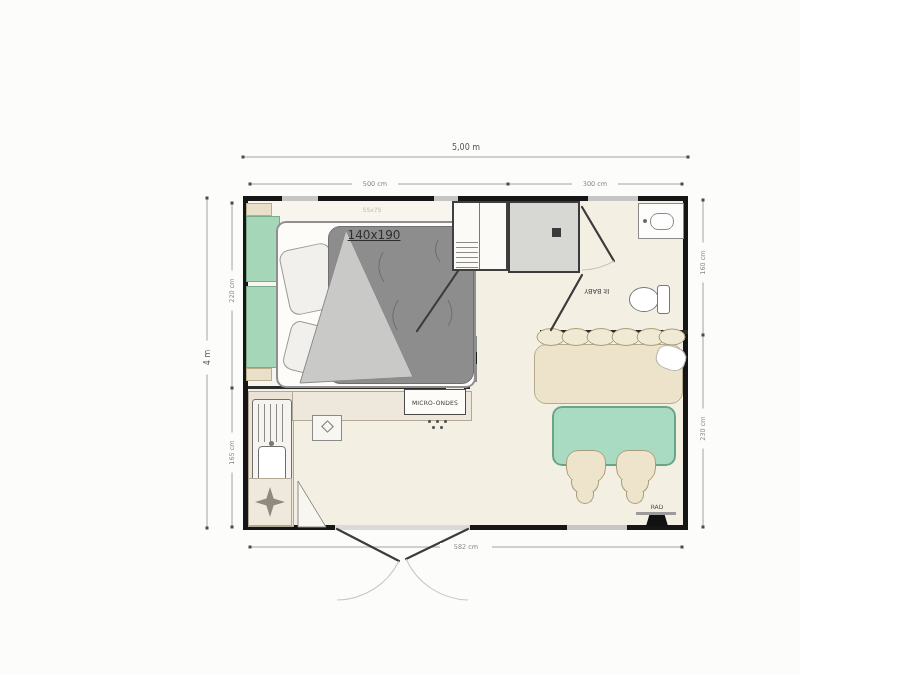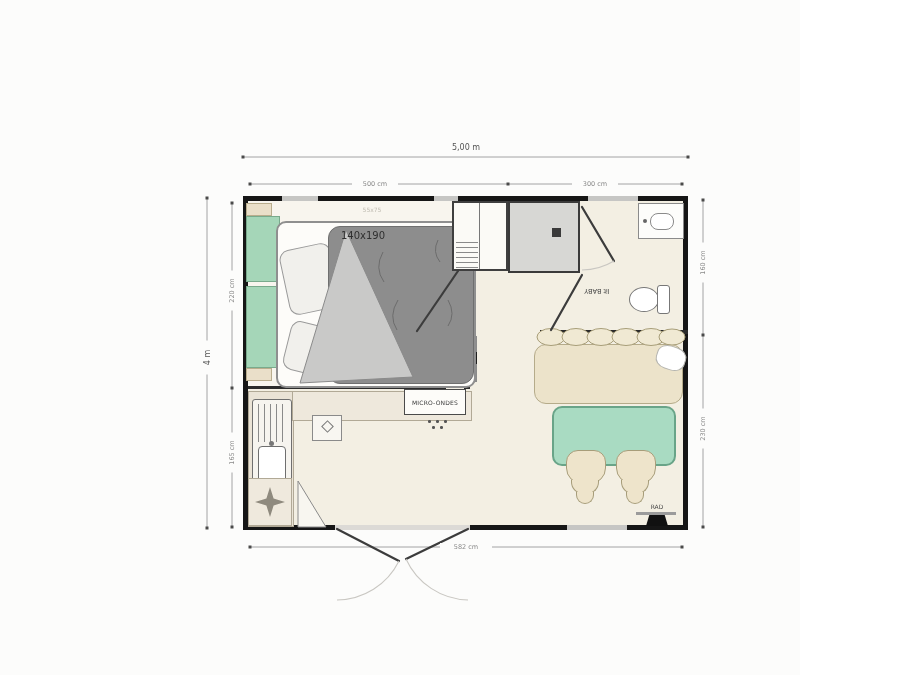--- a/index.html
+++ b/index.html
@@ -163,17 +163,17 @@
   <span class="lbl" style="left:352px;top:180px;width:46px;z-index:50;">500 cm</span>
   <span class="lbl" style="left:572px;top:180px;width:46px;z-index:50;">300 cm</span>
   <span class="lbl lbl-dark rot90" style="left:190px;top:353px;width:34px;z-index:50;">4 m</span>
   <span class="lbl rot90" style="left:212px;top:286px;width:40px;z-index:50;">220 cm</span>
   <span class="lbl rot90" style="left:212px;top:448px;width:40px;z-index:50;">165 cm</span>
   <span class="lbl rot90" style="left:683px;top:258px;width:40px;z-index:50;">160 cm</span>
   <span class="lbl rot90" style="left:683px;top:424px;width:40px;z-index:50;">230 cm</span>
   <span class="lbl" style="left:440px;top:543px;width:52px;z-index:50;">582 cm</span>
 
   <span class="lbl" style="left:342px;top:205px;width:60px;background:transparent;color:#c0bcb2;font-size:6px;z-index:50;">55x75</span>
-  <span class="lbl" style="left:333px;top:231px;width:60px;background:transparent;color:#2f2f2f;font-size:10px;z-index:50;">140x190</span>
+  <span class="lbl" style="left:344px;top:231px;width:60px;background:transparent;color:#2f2f2f;font-size:12px;z-index:50;text-decoration:underline;">140x190</span>
   <span class="lbl rot180" style="left:574px;top:286px;width:46px;background:transparent;color:#3f3f3f;font-size:6.5px;z-index:50;">lit BABY</span>
   <span class="lbl" style="left:642px;top:502px;width:30px;background:transparent;color:#4a4a4a;font-size:6px;z-index:50;">RAD</span>
 
 </div>
 
 </body></html>

